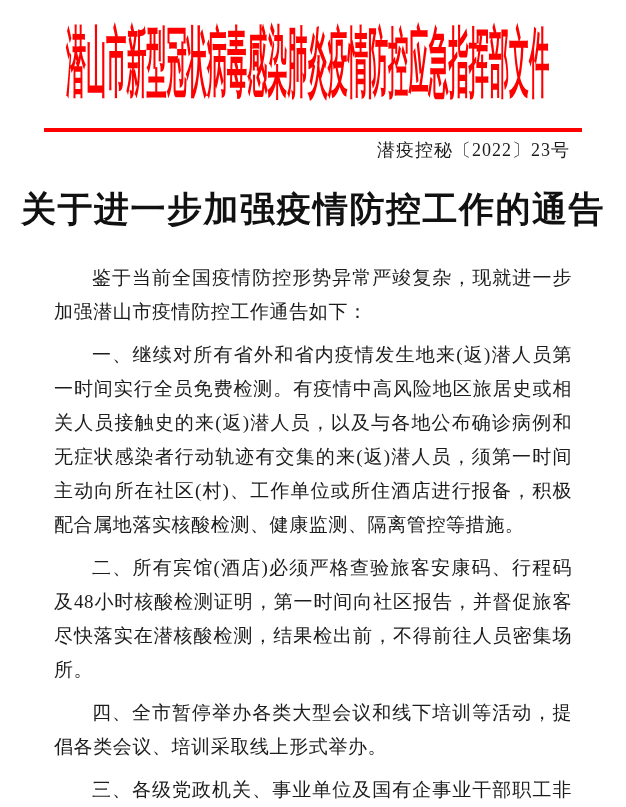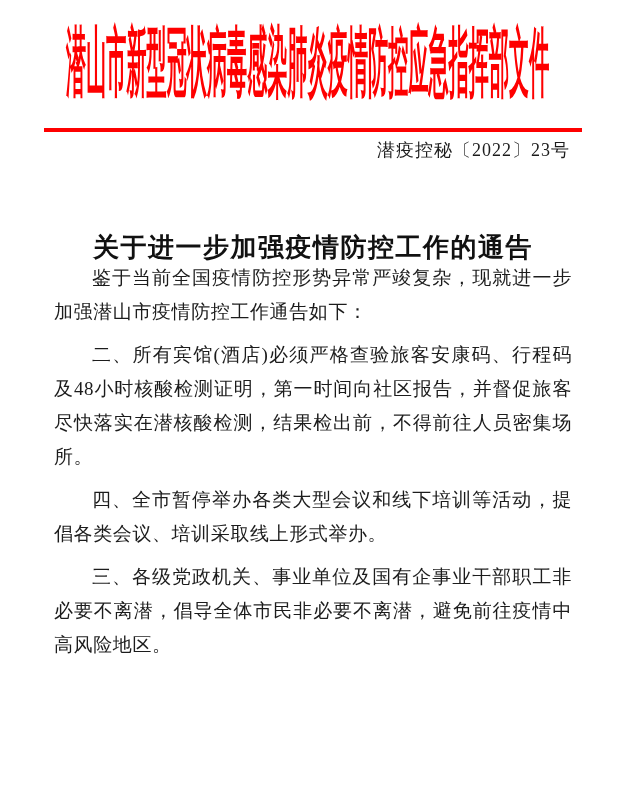--- a/index.html
+++ b/index.html
@@ -56,25 +56,24 @@
     color: #1c1c1c;
   }
   
   .doc-title {
     position: absolute;
     left: 0;
     width: 626px;
     top: 186px;
     text-align: center;
     font-family: "DejaVu Sans", "Liberation Sans", sans-serif;
-    font-size: 26px;
+    font-size: 35px;
     font-weight: bold;
     letter-spacing: 1.5px;
     color: #111111;
-    margin-top: 44px;
   }
   
   .doc-body {
     position: absolute;
     left: 45px;
     width: 536px;
     top: 252px;
     font-size: 19px;
     line-height: 34px;
     letter-spacing: 0.6px;
@@ -97,18 +96,19 @@
   </div>
 
   <div class="red-line"></div>
 
   <div class="doc-number">潜疫控秘〔2022〕23号</div>
 
   <div class="doc-title">关于进一步加强疫情防控工作的通告</div>
 
   <div class="doc-body">
     <p>鉴于当前全国疫情防控形势异常严竣复杂，现就进一步加强潜山市疫情防控工作通告如下：</p>
+    <p>一、继续对所有省外和省内疫情发生地来(返)潜人员第一时间实行全员免费检测。有疫情中高风险地区旅居史或相关人员接触史的来(返)潜人员，以及与各地公布确诊病例和无症状感染者行动轨迹有交集的来(返)潜人员，须第一时间主动向所在社区(村)、工作单位或所住酒店进行报备，积极配合属地落实核酸检测、健康监测、隔离管控等措施。</p>
     <p>二、所有宾馆(酒店)必须严格查验旅客安康码、行程码及48小时核酸检测证明，第一时间向社区报告，并督促旅客尽快落实在潜核酸检测，结果检出前，不得前往人员密集场所。</p>
     <p>四、全市暂停举办各类大型会议和线下培训等活动，提倡各类会议、培训采取线上形式举办。</p>
     <p>三、各级党政机关、事业单位及国有企事业干部职工非必要不离潜，倡导全体市民非必要不离潜，避免前往疫情中高风险地区。</p>
   </div>
 
 </div>
 
 </body></html>

